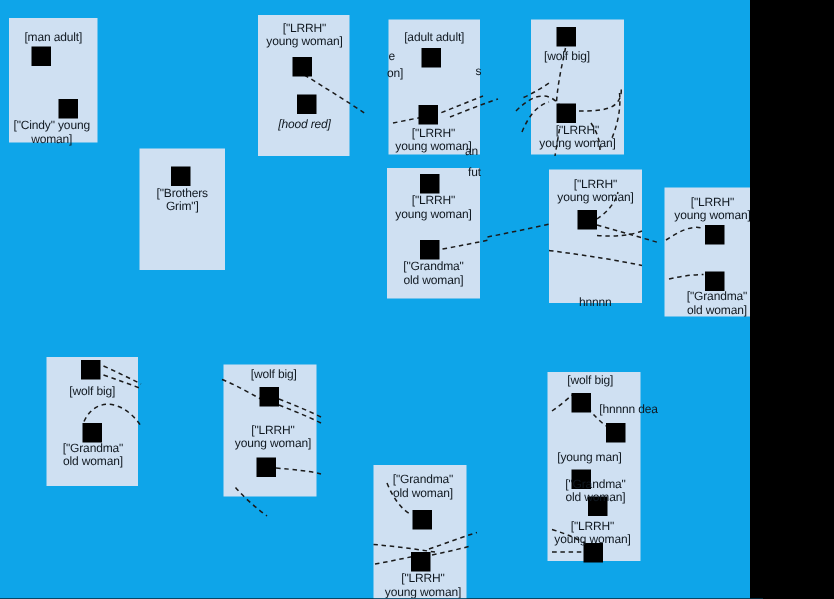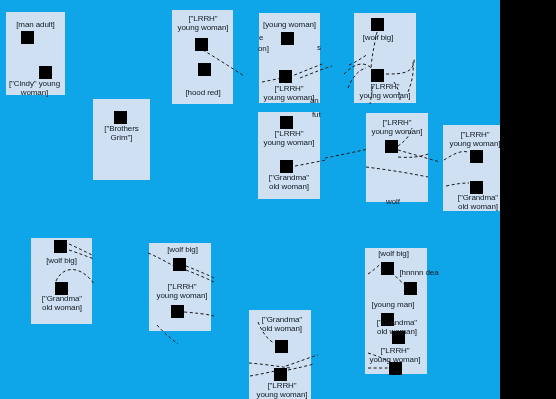--- a/index.html
+++ b/index.html
@@ -113,23 +113,23 @@
       <div class="node" style="left: 39px; top: 66px; background: rgb(0, 0, 0);"></div>
       <div class="node-label" style="left: 2px; top: 79px; width: 65px; color: rgb(16, 24, 32);">["Cindy" young
 woman]</div>
       <div class="node" style="left: 114px; top: 111px; background: rgb(0, 0, 0);"></div>
       <div class="node-label" style="left: 89px; top: 124px; width: 65px; color: rgb(16, 24, 32);">["Brothers
 Grim"]</div>
       <div class="node" style="left: 195px; top: 38px; background: rgb(0, 0, 0);"></div>
       <div class="node-label" style="left: 169px; top: 14px; width: 68px; color: rgb(16, 24, 32);">["LRRH"
 young woman]</div>
       <div class="node" style="left: 198px; top: 63px; background: rgb(0, 0, 0);"></div>
-      <div class="node-label" style="left: 172px; top: 88px; width: 62px; color: rgb(16, 24, 32);">[hood red]</div>
+      <div class="node-label" style="left: 172px; top: 78px; width: 62px; color: rgb(16, 24, 32); font-style: italic;">[hood red]</div>
       <div class="node" style="left: 281px; top: 32px; background: rgb(0, 0, 0);"></div>
-      <div class="node-label" style="left: 255px; top: 20px; width: 69px; color: rgb(16, 24, 32);">[young woman]</div>
+      <div class="node-label" style="left: 255px; top: 20px; width: 69px; color: rgb(16, 24, 32);">[adult adult]</div>
       <div class="node" style="left: 279px; top: 70px; background: rgb(0, 0, 0);"></div>
       <div class="node-label" style="left: 253px; top: 84px; width: 72px; color: rgb(16, 24, 32);">["LRRH"
 young woman]</div>
       <div class="node" style="left: 371px; top: 18px; background: rgb(0, 0, 0);"></div>
       <div class="node-label" style="left: 353px; top: 33px; width: 50px; color: rgb(16, 24, 32);">[wolf big]</div>
       <div class="node" style="left: 371px; top: 69px; background: rgb(0, 0, 0);"></div>
       <div class="node-label" style="left: 351px; top: 82px; width: 68px; color: rgb(16, 24, 32);">["LRRH"
 young woman]</div>
       <div class="node" style="left: 280px; top: 116px; background: rgb(0, 0, 0);"></div>
       <div class="node-label" style="left: 254px; top: 129px; width: 70px; color: rgb(16, 24, 32);">["LRRH"
@@ -175,16 +175,16 @@
       <div class="node-label" style="left: 360px; top: 346px; width: 70px; color: rgb(16, 24, 32);">["LRRH"
 young woman]</div>
     </div>
 
   <div id="fragments">
       <div class="node-label" style="left: 312px; top: 110px; width: auto; text-align: left; color: rgb(16, 24, 32);">fut</div>
       <div class="node-label" style="left: 258px; top: 44px; width: auto; text-align: left; color: rgb(16, 24, 32);">on]</div>
       <div class="node-label" style="left: 259px; top: 33px; width: auto; text-align: left; color: rgb(16, 24, 32);">e</div>
       <div class="node-label" style="left: 317px; top: 43px; width: auto; text-align: left; color: rgb(16, 24, 32);">s</div>
       <div class="node-label" style="left: 310px; top: 96px; width: auto; text-align: left; color: rgb(16, 24, 32);">an</div>
-      <div class="node-label" style="left: 386px; top: 197px; width: auto; text-align: left; color: rgb(16, 24, 32);">wolf</div>
+      <div class="node-label" style="left: 386px; top: 197px; width: auto; text-align: left; color: rgb(16, 24, 32);">hnnnn</div>
     </div>
 
 </div>
 
 </body></html>

